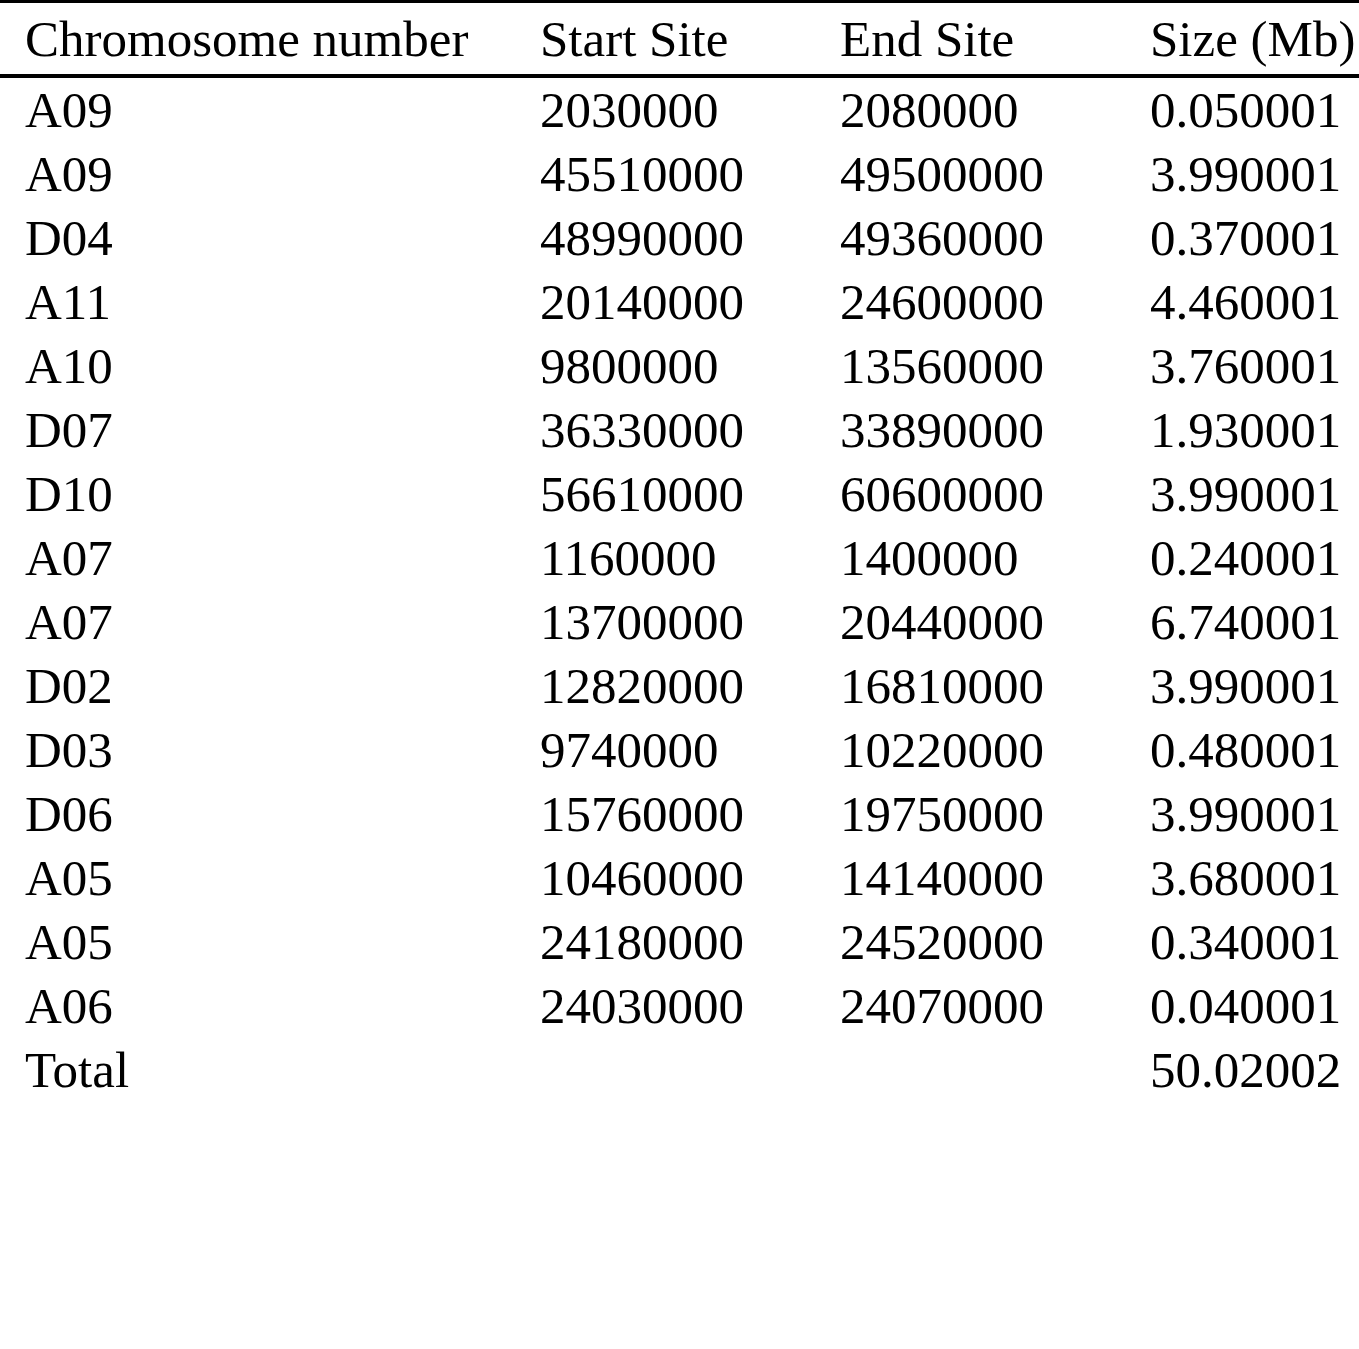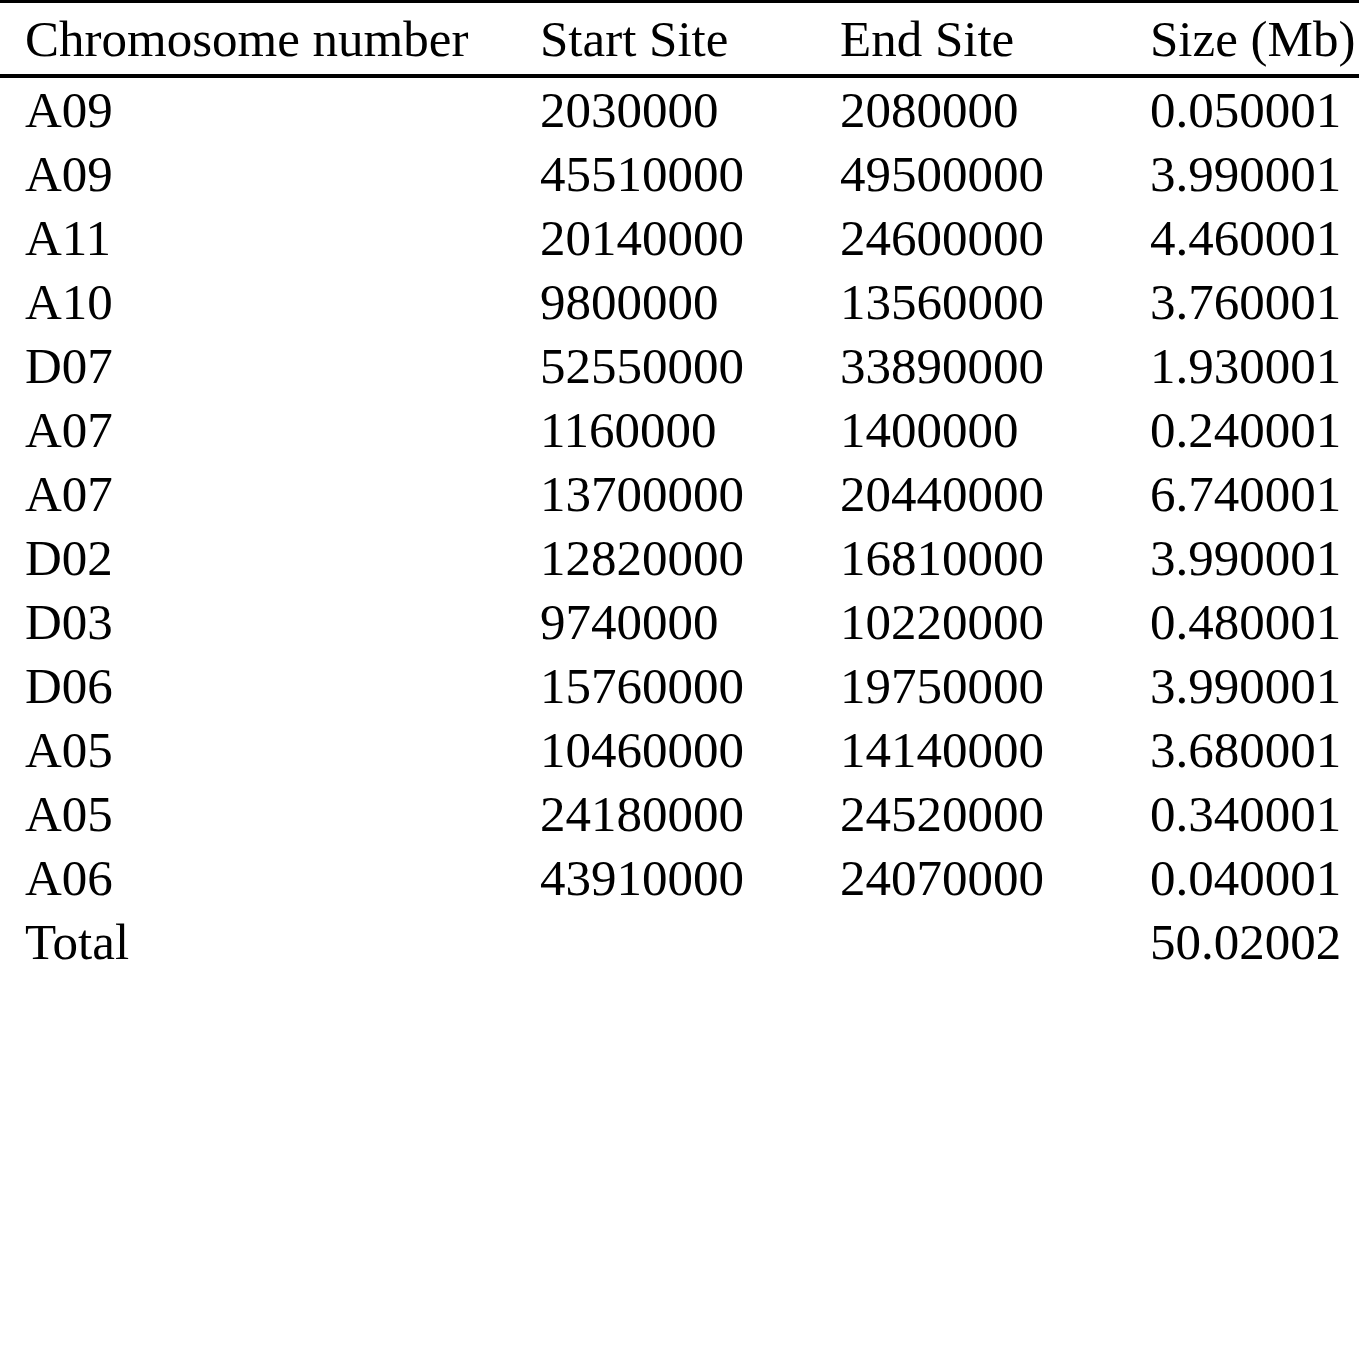--- a/index.html
+++ b/index.html
@@ -69,36 +69,48 @@
         <td>2080000</td>
         <td>0.050001</td>
       </tr>
       <tr>
         <td>A09</td>
         <td>45510000</td>
         <td>49500000</td>
         <td>3.990001</td>
       </tr>
       <tr>
+        <td>D04</td>
+        <td>48990000</td>
+        <td>49360000</td>
+        <td>0.370001</td>
+      </tr>
+      <tr>
         <td>A11</td>
         <td>20140000</td>
         <td>24600000</td>
         <td>4.460001</td>
       </tr>
       <tr>
         <td>A10</td>
         <td>9800000</td>
         <td>13560000</td>
         <td>3.760001</td>
       </tr>
       <tr>
         <td>D07</td>
-        <td>52550000</td>
+        <td>36330000</td>
         <td>33890000</td>
         <td>1.930001</td>
+      </tr>
+      <tr>
+        <td>D10</td>
+        <td>56610000</td>
+        <td>60600000</td>
+        <td>3.990001</td>
       </tr>
       <tr>
         <td>A07</td>
         <td>1160000</td>
         <td>1400000</td>
         <td>0.240001</td>
       </tr>
       <tr>
         <td>A07</td>
         <td>13700000</td>
@@ -130,21 +142,21 @@
         <td>3.680001</td>
       </tr>
       <tr>
         <td>A05</td>
         <td>24180000</td>
         <td>24520000</td>
         <td>0.340001</td>
       </tr>
       <tr>
         <td>A06</td>
-        <td>43910000</td>
+        <td>24030000</td>
         <td>24070000</td>
         <td>0.040001</td>
       </tr>
       <tr>
         <td>Total</td>
         <td></td>
         <td></td>
         <td>50.02002</td>
       </tr>
     </tbody>

